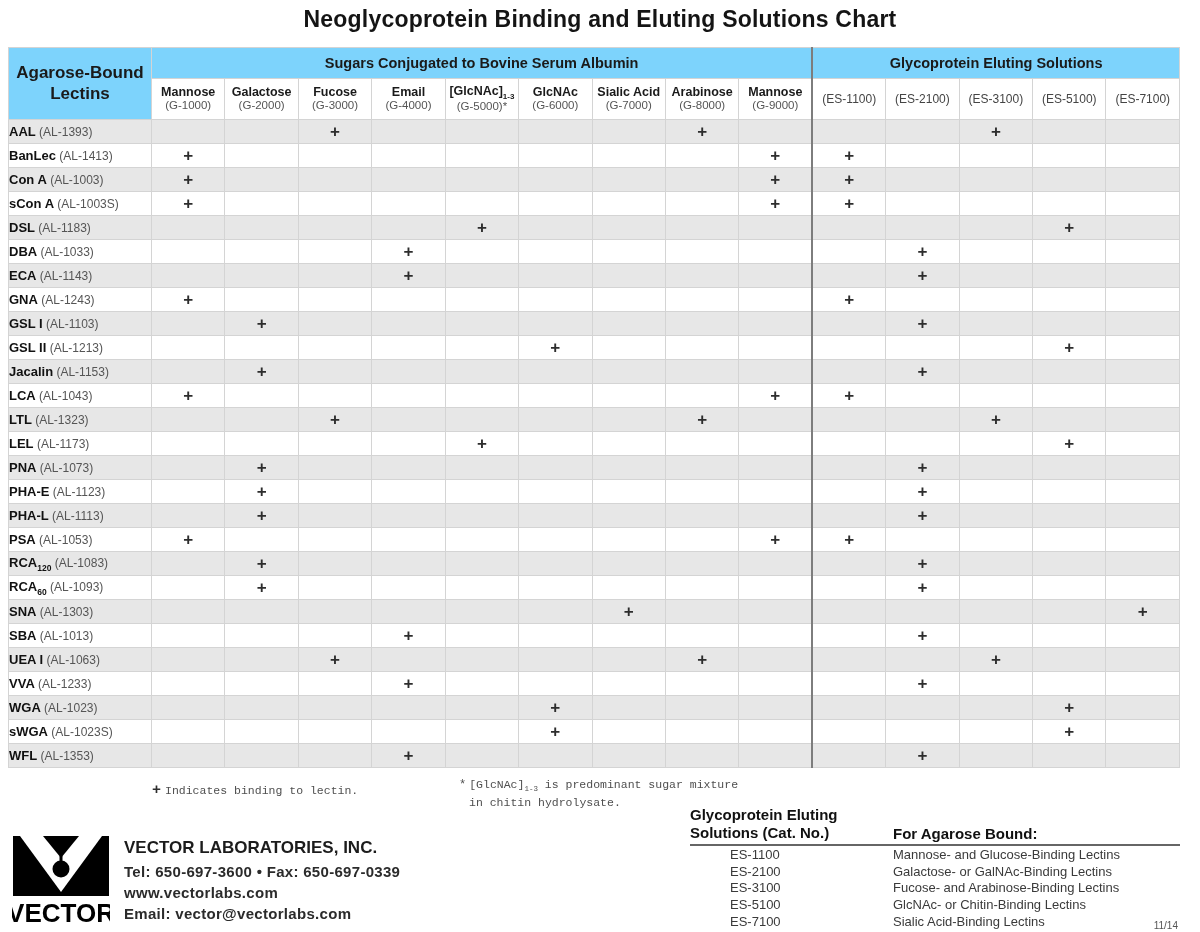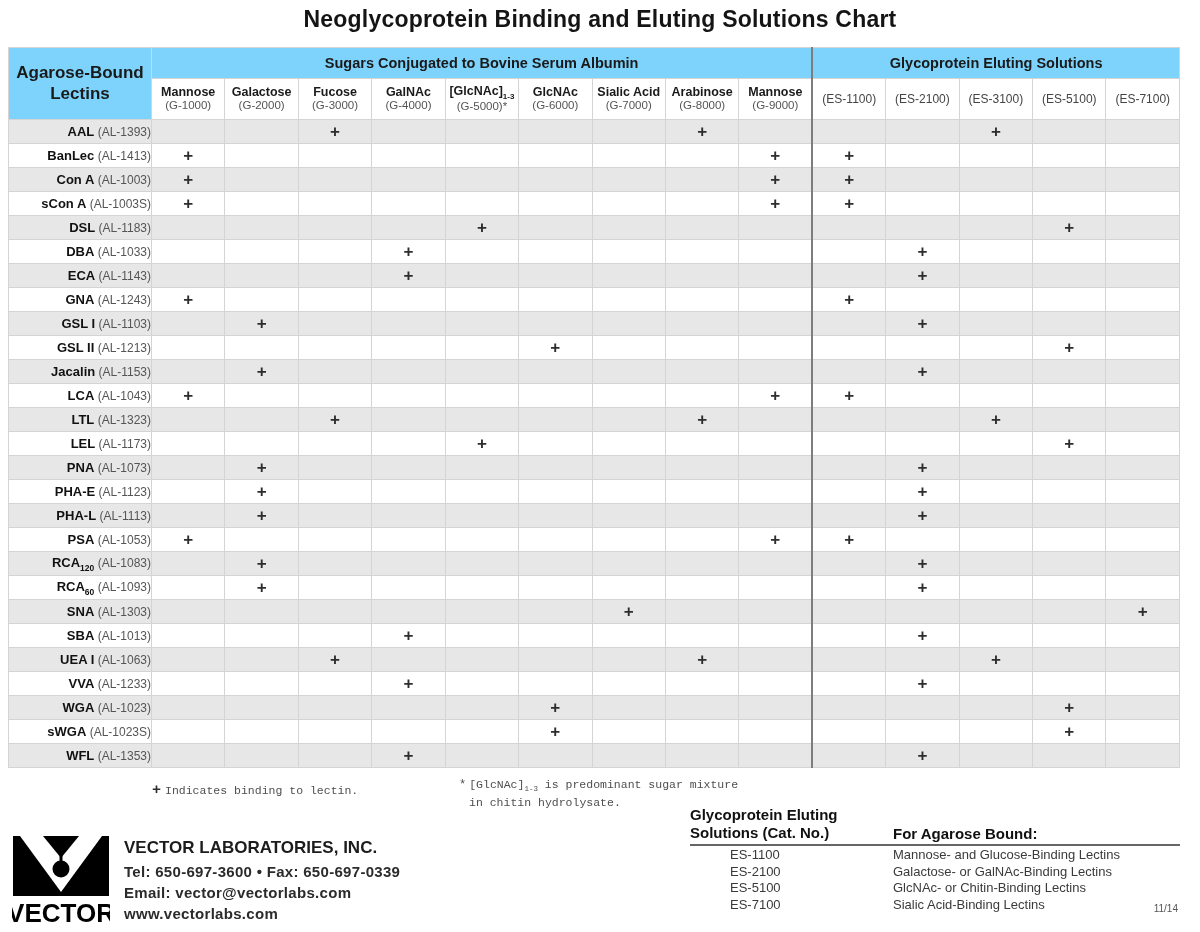--- a/index.html
+++ b/index.html
@@ -17,21 +17,21 @@
            font-size:14.5px;font-weight:bold;color:#1a1a1a;background:#7dd3fc;}
   .corner-h{font-size:17px;font-weight:bold;color:#1a1a1a;text-align:center;
             vertical-align:middle;line-height:1.2;background:#7dd3fc;}
   .col-h{height:40px;text-align:center;vertical-align:middle;background:#fff;white-space:nowrap;}
   .sugar-name{font-size:12.5px;font-weight:bold;color:#1a1a1a;line-height:1.15;}
   .sugar-name sub{font-size:8px;}
   .cat{font-size:11.5px;color:#555;font-weight:normal;line-height:1.2;}
   .es-h{font-size:12px;color:#444;font-weight:normal;}
   tbody tr{height:24px;}
   tbody tr.odd td{background:#e7e7e7;}
-  .name-cell{text-align:right;padding-left:6px;font-size:13px;white-space:nowrap;vertical-align:middle;}
+  .name-cell{text-align:left;padding-left:6px;font-size:13px;white-space:nowrap;vertical-align:middle;}
   .lectin-name{font-weight:bold;color:#111;}
   .lectin-name-sub{font-size:8.5px;font-weight:bold;color:#111;}
   .lectin-cat{color:#555;font-size:12px;}
   td.mark{text-align:center;vertical-align:middle;line-height:1;}
   .plus{font-size:17px;font-weight:bold;color:#2d2d2d;}
   .sect-start{border-left:2px solid #7d7d7d !important;}
 
   
   .footnotes{position:absolute;left:4px;top:772px;width:1200px;height:44px;font-family:Liberation Mono, monospace;}
   .fn{position:absolute;font-size:11.5px;color:#4f4f4f;line-height:1.45;}
@@ -86,21 +86,21 @@
           </th>
           <th class="col-h">
             <div class="sugar-name">Galactose</div>
             <div class="cat">(G-2000)</div>
           </th>
           <th class="col-h">
             <div class="sugar-name">Fucose</div>
             <div class="cat">(G-3000)</div>
           </th>
           <th class="col-h">
-            <div class="sugar-name">GalNAc</div>
+            <div class="sugar-name">Email</div>
             <div class="cat">(G-4000)</div>
           </th>
           <th class="col-h">
             <div class="sugar-name">[GlcNAc]<sub>1-3</sub></div>
             <div class="cat">(G-5000)*</div>
           </th>
           <th class="col-h">
             <div class="sugar-name">GlcNAc</div>
             <div class="cat">(G-6000)</div>
           </th>
@@ -598,40 +598,44 @@
         <polygon points="8,0 49,56 90,0" fill="#fff"></polygon>
         <polygon points="31,0 67,0 49,22" fill="#000"></polygon>
         <rect x="47.5" y="20" width="3" height="8" fill="#000"></rect>
         <circle cx="49" cy="33" r="8.5" fill="#000"></circle>
         <text x="49" y="86" text-anchor="middle" font-family="Liberation Sans, sans-serif" font-size="26" font-weight="bold" fill="#000">VECTOR</text>
       </svg>
     </div>
     <div class="company-info">
       <div class="company-name">VECTOR LABORATORIES, INC.</div>
       <div class="company-line">Tel: 650-697-3600  •  Fax: 650-697-0339</div>
+      <div class="company-line">www.vectorlabs.com</div>
       <div class="company-line">Email: vector@vectorlabs.com</div>
-      <div class="company-line">www.vectorlabs.com</div>
     </div>
   </div>
 
   <div class="guide">
     <div class="guide-header">
       <div class="gh-col1"><span>Glycoprotein Eluting</span><br><span>Solutions (Cat. No.)</span></div>
       <div class="gh-col2">For Agarose Bound:</div>
     </div>
     <div id="guide-rows">
         <div class="guide-row">
           <span class="g-code">ES-1100</span>
           <span class="g-desc">Mannose- and Glucose-Binding Lectins</span>
         </div>
         <div class="guide-row">
           <span class="g-code">ES-2100</span>
           <span class="g-desc">Galactose- or GalNAc-Binding Lectins</span>
         </div>
         <div class="guide-row">
+          <span class="g-code">ES-3100</span>
+          <span class="g-desc">Fucose- and Arabinose-Binding Lectins</span>
+        </div>
+        <div class="guide-row">
           <span class="g-code">ES-5100</span>
           <span class="g-desc">GlcNAc- or Chitin-Binding Lectins</span>
         </div>
         <div class="guide-row">
           <span class="g-code">ES-7100</span>
           <span class="g-desc">Sialic Acid-Binding Lectins</span>
         </div>
       </div>
     <span class="date-code">11/14</span>
   </div>

